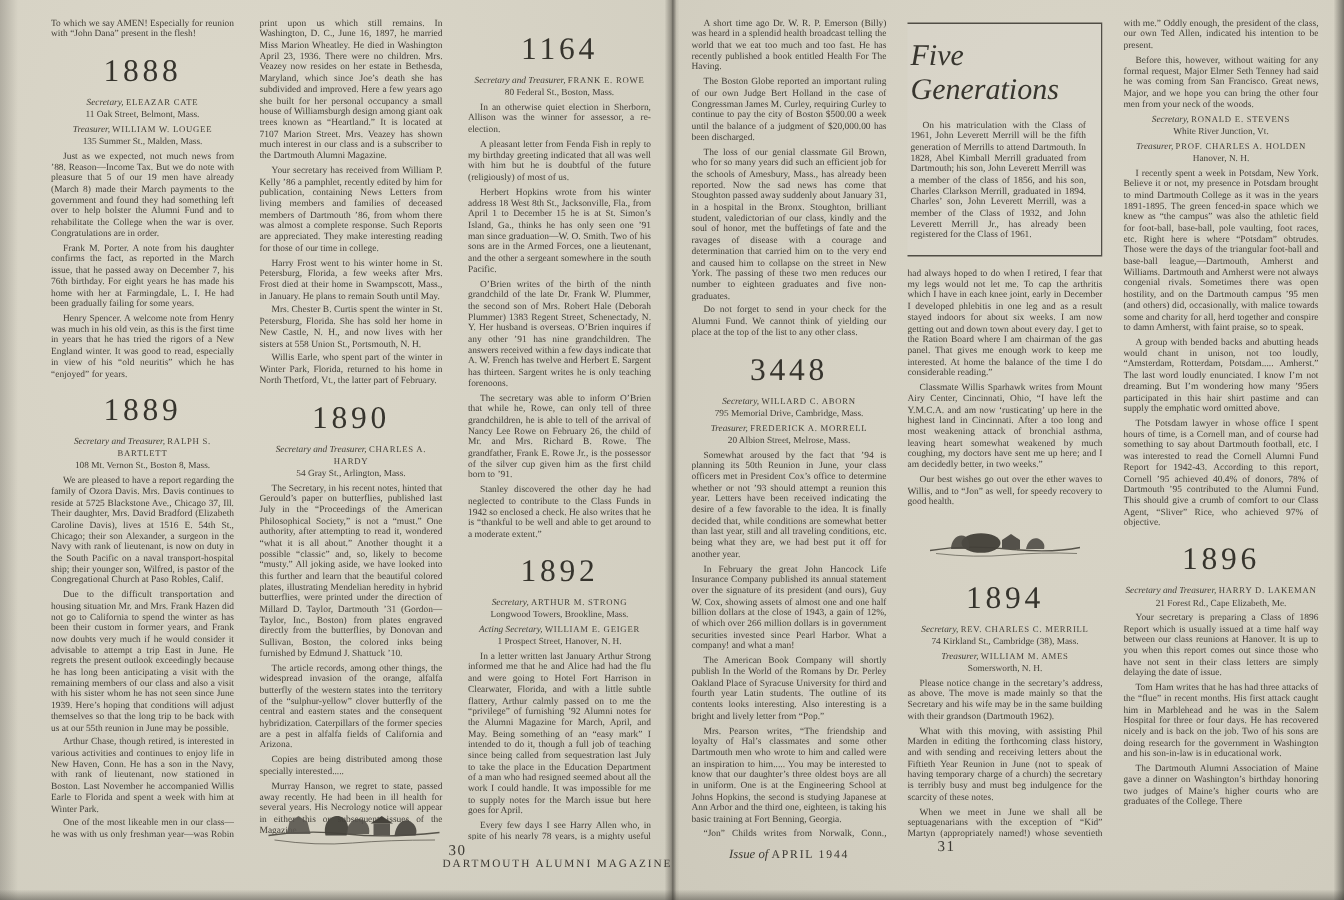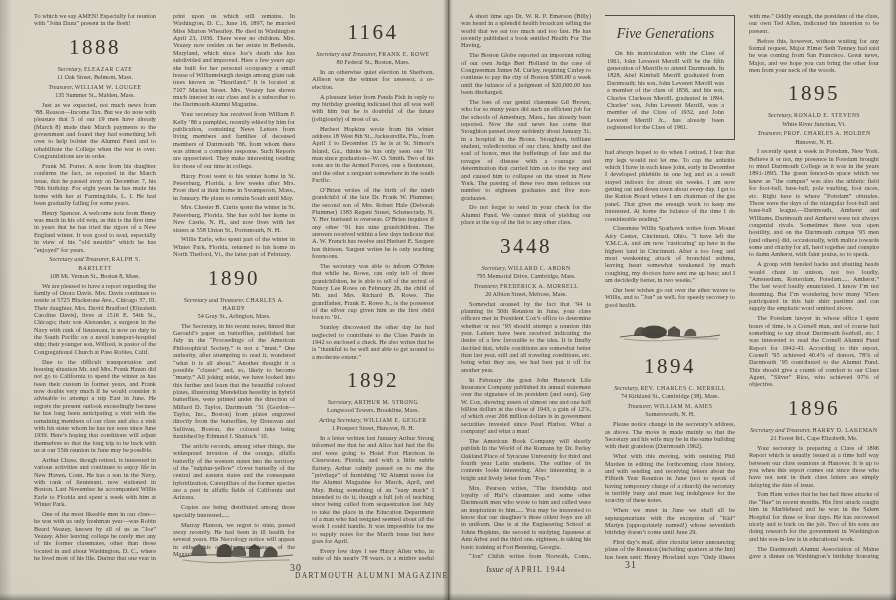--- a/index.html
+++ b/index.html
@@ -26,26 +26,26 @@
   .para{margin:0 0 2.5px;text-indent:8px;}
   .cont{text-indent:0;}
   .year{font-size:21px;line-height:1;text-align:center;letter-spacing:2.5px;
     margin:10px 0 7px;color:#36342d;text-indent:0;}
   .officer{text-align:center;font-size:6.2px;line-height:1.25;text-indent:0;}
   .officer .role{font-style:italic;}
   .officer .oname{font-size:5.8px;letter-spacing:.5px;}
   .addr{text-align:center;font-size:6.2px;line-height:1.25;margin-bottom:2px;text-indent:0;}
   .fivegen{border:1.5px solid #504d45;padding:10px 10px 9px;margin:3px 0 8px -9px;
     background:rgba(222,218,208,.35);}
-  .fivegen-title{font-style:italic;font-size:14px;text-align:center;margin:0 0 7px;color:#38362f;}
+  .fivegen-title{font-style:italic;font-size:20px;margin:0 0 7px;color:#38362f;}
   .fivegen p{margin:0;text-indent:8px;text-align:justify;}
   .illus{text-align:center;margin:7px 0 4px;}
   .illus-abs{position:absolute;left:170px;top:528px;width:130px;text-align:center;}
   .pagenum{position:absolute;font-size:10px;letter-spacing:1px;color:#3c3a33;}
-  .pn-left{left:281px;top:562px;width:30px;text-align:center;}
+  .pn-left{left:281px;top:562px;width:30px;text-align:right;}
   .pn-right{left:625px;top:559px;width:30px;}
   .mag-footer{position:absolute;left:295px;top:571px;width:150px;text-align:right;
     font-size:7.5px;letter-spacing:1.3px;color:#3c3a33;white-space:nowrap;}
   .issue-footer{position:absolute;left:461px;top:564px;font-size:8.5px;color:#3c3a33;white-space:nowrap;}
   .issue-footer .it{font-style:italic;margin-left:25px;}
   .issue-footer .caps{font-size:7.8px;letter-spacing:1.2px;text-align:center;}
 </style>
 </head>
 <body>
 
@@ -56,20 +56,21 @@
       <div class="col">
           <p class="para cont">To which we say AMEN! Especially for reunion with “John Dana” present in the flesh!</p>
           <div class="year">1888</div>
           <div class="officer"><span class="role">Secretary,</span> <span class="oname">ELEAZAR CATE</span></div>
           <div class="addr">11 Oak Street, Belmont, Mass.</div>
           <div class="officer"><span class="role">Treasurer,</span> <span class="oname">WILLIAM W. LOUGEE</span></div>
           <div class="addr">135 Summer St., Malden, Mass.</div>
           <p class="para">Just as we expected, not much news from ’88. Reason—Income Tax. But we do note with pleasure that 5 of our 19 men have already (March 8) made their March payments to the government and found they had something left over to help bolster the Alumni Fund and to rehabilitate the College when the war is over. Congratulations are in order.</p>
           <p class="para">Frank M. Porter. A note from his daughter confirms the fact, as reported in the March issue, that he passed away on December 7, his 76th birthday. For eight years he has made his home with her at Farmingdale, L. I. He had been gradually failing for some years.</p>
           <p class="para">Henry Spencer. A welcome note from Henry was much in his old vein, as this is the first time in years that he has tried the rigors of a New England winter. It was good to read, especially in view of his “old neuritis” which he has “enjoyed” for years.</p>
+          <div class="year">1889</div>
           <div class="officer"><span class="role">Secretary and Treasurer,</span> <span class="oname">RALPH S. BARTLETT</span></div>
           <div class="addr">108 Mt. Vernon St., Boston 8, Mass.</div>
           <p class="para">We are pleased to have a report regarding the family of Ozora Davis. Mrs. Davis continues to reside at 5725 Blackstone Ave., Chicago 37, Ill. Their daughter, Mrs. David Bradford (Elizabeth Caroline Davis), lives at 1516 E. 54th St., Chicago; their son Alexander, a surgeon in the Navy with rank of lieutenant, is now on duty in the South Pacific on a naval transport-hospital ship; their younger son, Wilfred, is pastor of the Congregational Church at Paso Robles, Calif.</p>
           <p class="para">Due to the difficult transportation and housing situation Mr. and Mrs. Frank Hazen did not go to California to spend the winter as has been their custom in former years, and Frank now doubts very much if he would consider it advisable to attempt a trip East in June. He regrets the present outlook exceedingly because he has long been anticipating a visit with the remaining members of our class and also a visit with his sister whom he has not seen since June 1939. Here’s hoping that conditions will adjust themselves so that the long trip to be back with us at our 55th reunion in June may be possible.</p>
           <p class="para">Arthur Chase, though retired, is interested in various activities and continues to enjoy life in New Haven, Conn. He has a son in the Navy, with rank of lieutenant, now stationed in Boston. Last November he accompanied Willis Earle to Florida and spent a week with him at Winter Park.</p>
           <p class="para">One of the most likeable men in our class—he was with us only freshman year—was Robin Beard Veazey, known by all of us as “Joe” Veazey. After leaving college he rarely met any of his former classmates, other than those located in and about Washington, D. C., where he lived most of his life. During that one year in college, however, his personality left an im-</p>
         </div>
       <div class="col">
           <p class="para cont">print upon us which still remains. In Washington, D. C., June 16, 1897, he married Miss Marion Wheatley. He died in Washington April 23, 1936. There were no children. Mrs. Veazey now resides on her estate in Bethesda, Maryland, which since Joe’s death she has subdivided and improved. Here a few years ago she built for her personal occupancy a small house of Williamsburgh design among giant oak trees known as “Heartland.” It is located at 7107 Marion Street. Mrs. Veazey has shown much interest in our class and is a subscriber to the Dartmouth Alumni Magazine.</p>
           <p class="para">Your secretary has received from William P. Kelly ’86 a pamphlet, recently edited by him for publication, containing News Letters from living members and families of deceased members of Dartmouth ’86, from whom there was almost a complete response. Such Reports are appreciated. They make interesting reading for those of our time in college.</p>
@@ -159,21 +160,20 @@
           <div class="officer"><span class="role">Treasurer,</span> <span class="oname">WILLIAM M. AMES</span></div>
           <div class="addr">Somersworth, N. H.</div>
           <p class="para">Please notice change in the secretary’s address, as above. The move is made mainly so that the Secretary and his wife may be in the same building with their grandson (Dartmouth 1962).</p>
           <p class="para">What with this moving, with assisting Phil Marden in editing the forthcoming class history, and with sending and receiving letters about the Fiftieth Year Reunion in June (not to speak of having temporary charge of a church) the secretary is terribly busy and must beg indulgence for the scarcity of these notes.</p>
           <p class="para">When we meet in June we shall all be septuagenarians with the exception of “Kid” Martyn (appropriately named!) whose seventieth birthday doesn’t come until June 29.</p>
           <p class="para">First day’s mail, after circular letter announcing plans of the Reunion (including quarters at the Inn) has been sent: Henry Howland says “Only illness will stop me.” Curley Bartlett says: “Mrs. Bartlett will be</p>
         </div>
       <div class="col">
           <p class="para cont">with me.” Oddly enough, the president of the class, our own Ted Allen, indicated his intention to be present.</p>
           <p class="para">Before this, however, without waiting for any formal request, Major Elmer Seth Tenney had said he was coming from San Francisco. Great news, Major, and we hope you can bring the other four men from your neck of the woods.</p>
-          <div class="year">1895</div>
           <div class="officer"><span class="role">Secretary,</span> <span class="oname">RONALD E. STEVENS</span></div>
           <div class="addr">White River Junction, Vt.</div>
           <div class="officer"><span class="role">Treasurer,</span> <span class="oname">PROF. CHARLES A. HOLDEN</span></div>
           <div class="addr">Hanover, N. H.</div>
           <p class="para">I recently spent a week in Potsdam, New York. Believe it or not, my presence in Potsdam brought to mind Dartmouth College as it was in the years 1891-1895. The green fenced-in space which we knew as “the campus” was also the athletic field for foot-ball, base-ball, pole vaulting, foot races, etc. Right here is where “Potsdam” obtrudes. Those were the days of the triangular foot-ball and base-ball league,—Dartmouth, Amherst and Williams. Dartmouth and Amherst were not always congenial rivals. Sometimes there was open hostility, and on the Dartmouth campus ’95 men (and others) did, occasionally, with malice towards some and charity for all, herd together and conspire to damn Amherst, with faint praise, so to speak.</p>
           <p class="para">A group with bended backs and abutting heads would chant in unison, not too loudly, “Amsterdam, Rotterdam, Potsdam..... Amherst.” The last word loudly enunciated. I know I’m not dreaming. But I’m wondering how many ’95ers participated in this hair shirt pastime and can supply the emphatic word omitted above.</p>
           <p class="para">The Potsdam lawyer in whose office I spent hours of time, is a Cornell man, and of course had something to say about Dartmouth football, etc. I was interested to read the Cornell Alumni Fund Report for 1942-43. According to this report, Cornell ’95 achieved 40.4% of donors, 78% of Dartmouth ’95 contributed to the Alumni Fund. This should give a crumb of comfort to our Class Agent, “Sliver” Rice, who achieved 97% of objective.</p>
           <div class="year">1896</div>
           <div class="officer"><span class="role">Secretary and Treasurer,</span> <span class="oname">HARRY D. LAKEMAN</span></div>
           <div class="addr">21 Forest Rd., Cape Elizabeth, Me.</div>

